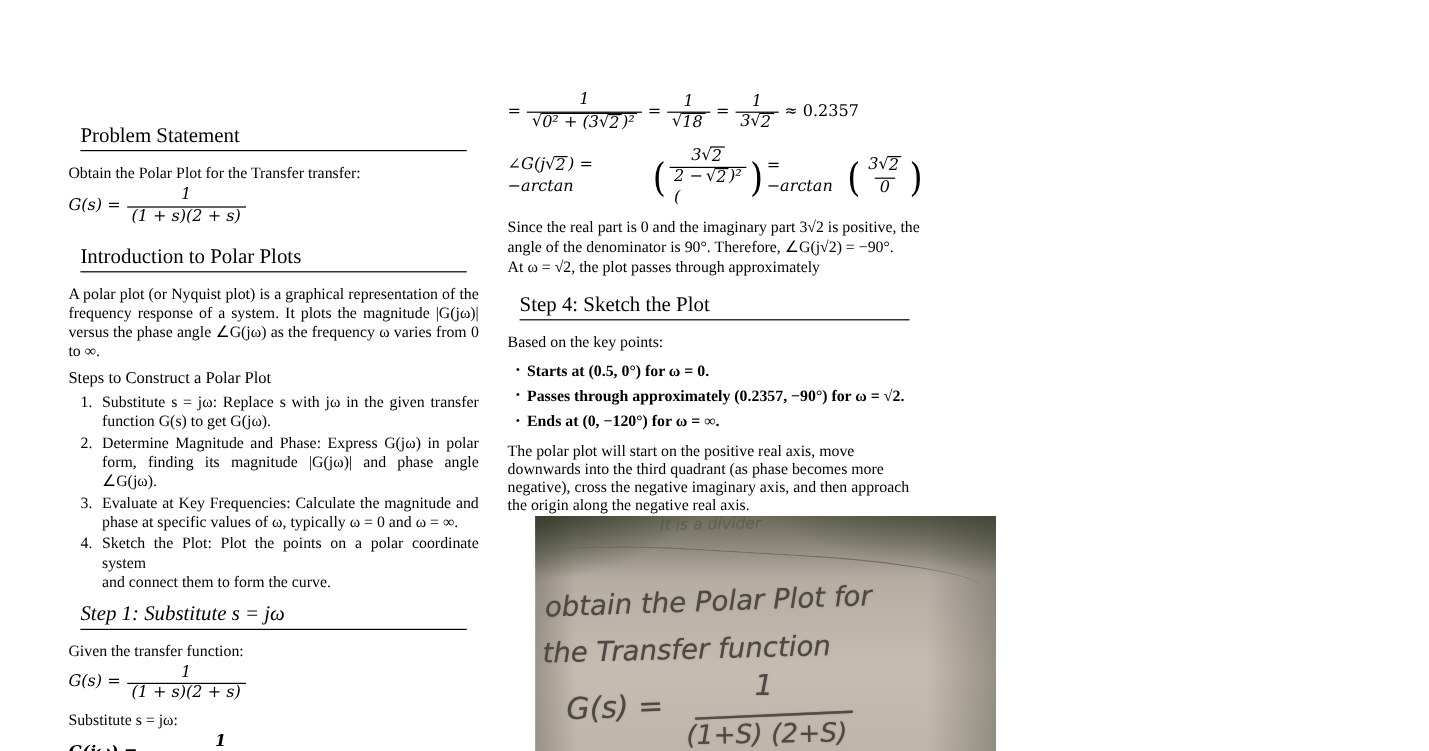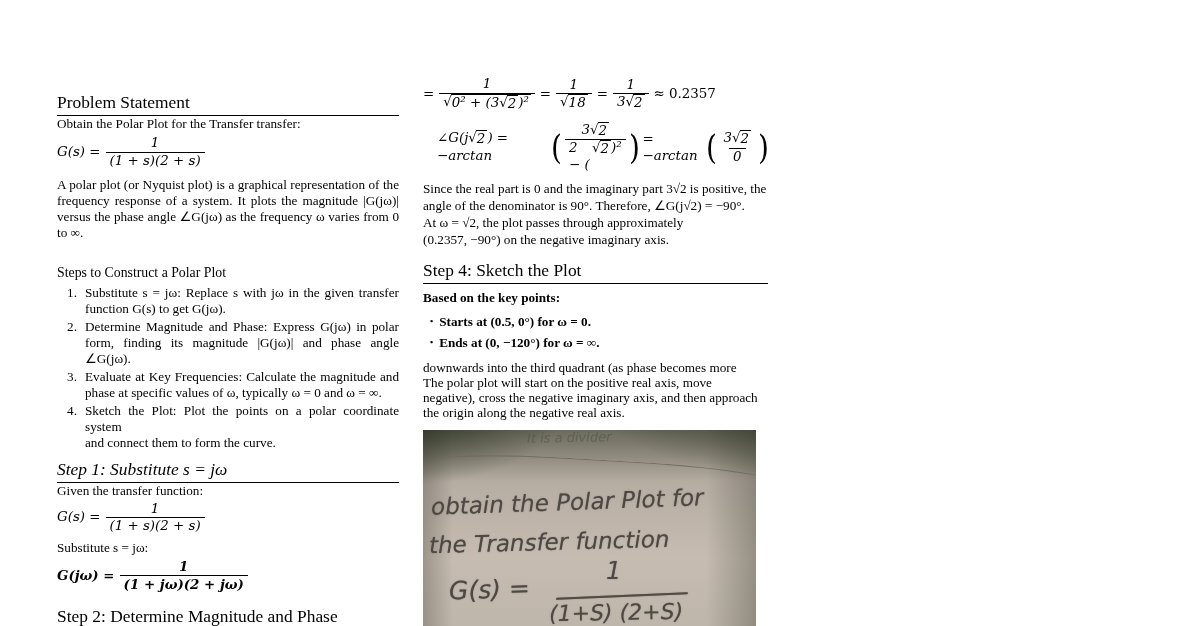--- a/index.html
+++ b/index.html
@@ -7,31 +7,31 @@
     width:1191px;height:626px;position:relative;overflow:hidden;
     background:#ffffff;color:#000;
     font-family:"Liberation Serif", serif;
     font-size:13.2px;line-height:16px;
   }
   .col{position:absolute;}
   .col-left{left:57px;top:92px;width:342px;}
   .col-right{left:423px;top:76px;width:345px;}
 
   .sec-h{
-    font-size:17.4px;line-height:20px;font-weight:normal;margin:0;
+    font-size:17.4px;line-height:20px;font-weight:normal;margin:10px;
     padding-bottom:3px;border-bottom:1px solid #000;
   }
   .gap-sm{margin-top:6px;}
   .gap-md{margin-top:12px;}
 
   .para{margin:0;}
   .ln{white-space:nowrap;}
   .justify .ln.j{text-align:justify;text-align-last:justify;white-space:normal;}
 
-  .steps-title{margin-top:24px;font-size:13.8px;}
+  .steps-title{margin-top:6px;font-size:13.8px;}
   .olist{margin-top:4px;}
   .li{display:flex;margin-bottom:2px;}
   .li .num{flex:none;width:20px;text-align:right;margin-right:8px;}
   .li .litext{flex:1;}
 
   .blist{margin-top:5px;font-weight:bold;}
   .bl{line-height:20px;white-space:nowrap;}
   .bl .mark{display:inline-block;font-size:9px;vertical-align:2px;margin:0 6px 0 7px;}
 
   
@@ -40,28 +40,28 @@
   .eqrow{display:flex;align-items:center;gap:5px;font-size:13.4px;line-height:1.25;}
   .frac{display:inline-flex;flex-direction:column;align-items:center;font-family:"DejaVu Serif",serif;font-style:italic;}
   .frac .fn,.frac .fd{display:flex;justify-content:center;align-items:flex-start;padding:0 4px;line-height:1.25;}
   .frac .fd{border-top:1px solid #000;}
   .sq{display:inline-flex;align-items:flex-start;}
   .rs{font-style:normal;margin-right:-1px;line-height:1.25;}
   .rad{border-top:1px solid #000;padding:0 2px 0 1px;line-height:1.25;}
   .bp{font-family:"DejaVu Serif",serif;font-size:33px;font-weight:200;line-height:1;transform:scaleX(.85);margin:0 -2px;}
 
   .f-left{margin-top:3px;}
-  .eq-phase{margin-top:9px;gap:4px;margin-left:14px;}
+  .eq-phase{margin-top:9px;gap:4px;}
   .p-since{margin-top:6px;line-height:17px;}
-  .p-based{margin-top:6px;font-weight:bold;}
+  .p-based{margin-top:6px;}
   .p-plot{margin-top:7px;line-height:15px;}
 
   
   .photo{
-    position:absolute;left:423px;top:430px;width:333px;height:196px;overflow:hidden;
+    position:absolute;left:446px;top:430px;width:384px;height:196px;overflow:hidden;
     background:
       radial-gradient(ellipse 240px 130px at -20px -35px, rgba(26,36,18,.95), rgba(26,36,18,0) 70%),
       radial-gradient(ellipse 300px 150px at 368px -60px, rgba(30,40,22,.88), rgba(30,40,22,0) 72%),
       linear-gradient(180deg, rgba(52,58,40,.5) 0%, rgba(52,58,40,0) 26%),
       linear-gradient(90deg, rgba(70,66,56,.32) 0%, rgba(70,66,56,0) 9%),
       linear-gradient(90deg, rgba(70,70,58,0) 85%, rgba(58,60,48,.35) 100%),
       linear-gradient(180deg, #a49c91 0%, #b7aea4 30%, #c6bcb1 65%, #bfb6ab 100%);
   }
   .ph-crease{
     position:absolute;left:-12px;top:30px;width:384px;height:34px;
@@ -93,20 +93,21 @@
   <div class="para gap-sm">Obtain the Polar Plot for the Transfer transfer:</div>
 
   <div class="eqrow f-left">
     <span class="mi">G(s) =</span>
     <span class="frac">
       <span class="fn">1</span>
       <span class="fd">(1 + s)(2 + s)</span>
     </span>
   </div>
 
+  <h2 class="sec-h" style="margin-top:13px;">Introduction to Polar Plots</h2>
 
   <div class="para justify" style="margin-top:7px;">
       <div class="ln j">A polar plot (or Nyquist plot) is a graphical representation of the</div>
       <div class="ln j">frequency response of a system. It plots the magnitude |G(jω)|</div>
       <div class="ln j">versus the phase angle ∠G(jω) as the frequency ω varies from 0</div>
       <div class="ln">to ∞.</div>
     </div>
 
   <div class="steps-title">Steps to Construct a Polar Plot</div>
 
@@ -245,35 +246,35 @@
         </span>
       <span class="fd">0</span>
     </span>
     <span class="bp">)</span>
   </div>
 
   <div class="para p-since">
       <div class="ln j">Since the real part is 0 and the imaginary part 3√2 is positive, the</div>
       <div class="ln j">angle of the denominator is 90°. Therefore, ∠G(j√2) = −90°.</div>
       <div class="ln j">At ω = √2, the plot passes through approximately</div>
-      <div class="ln">(0.2357, −90°) on the negative imaginary axis.</div>
     </div>
 
   <h2 class="sec-h gap-md">Step 4: Sketch the Plot</h2>
 
   <div class="para p-based">Based on the key points:</div>
 
   <div class="blist">
     <div class="bl"><span class="mark">•</span><span>Starts at (0.5, 0°) for ω = 0.</span></div>
+    <div class="bl"><span class="mark">•</span><span>Passes through approximately (0.2357, −90°) for ω = √2.</span></div>
     <div class="bl"><span class="mark">•</span><span>Ends at (0, −120°) for ω = ∞.</span></div>
   </div>
 
   <div class="para p-plot">
+      <div class="ln j">The polar plot will start on the positive real axis, move</div>
       <div class="ln j">downwards into the third quadrant (as phase becomes more</div>
-      <div class="ln j">The polar plot will start on the positive real axis, move</div>
       <div class="ln j">negative), cross the negative imaginary axis, and then approach</div>
       <div class="ln">the origin along the negative real axis.</div>
     </div>
 </div>
 
 <div class="photo">
   <div class="ph-crease"></div>
   <div class="hw hw-faint">It is a divider</div>
   <div class="hw hw1">obtain the Polar Plot for</div>
   <div class="hw hw2">the Transfer function</div>

